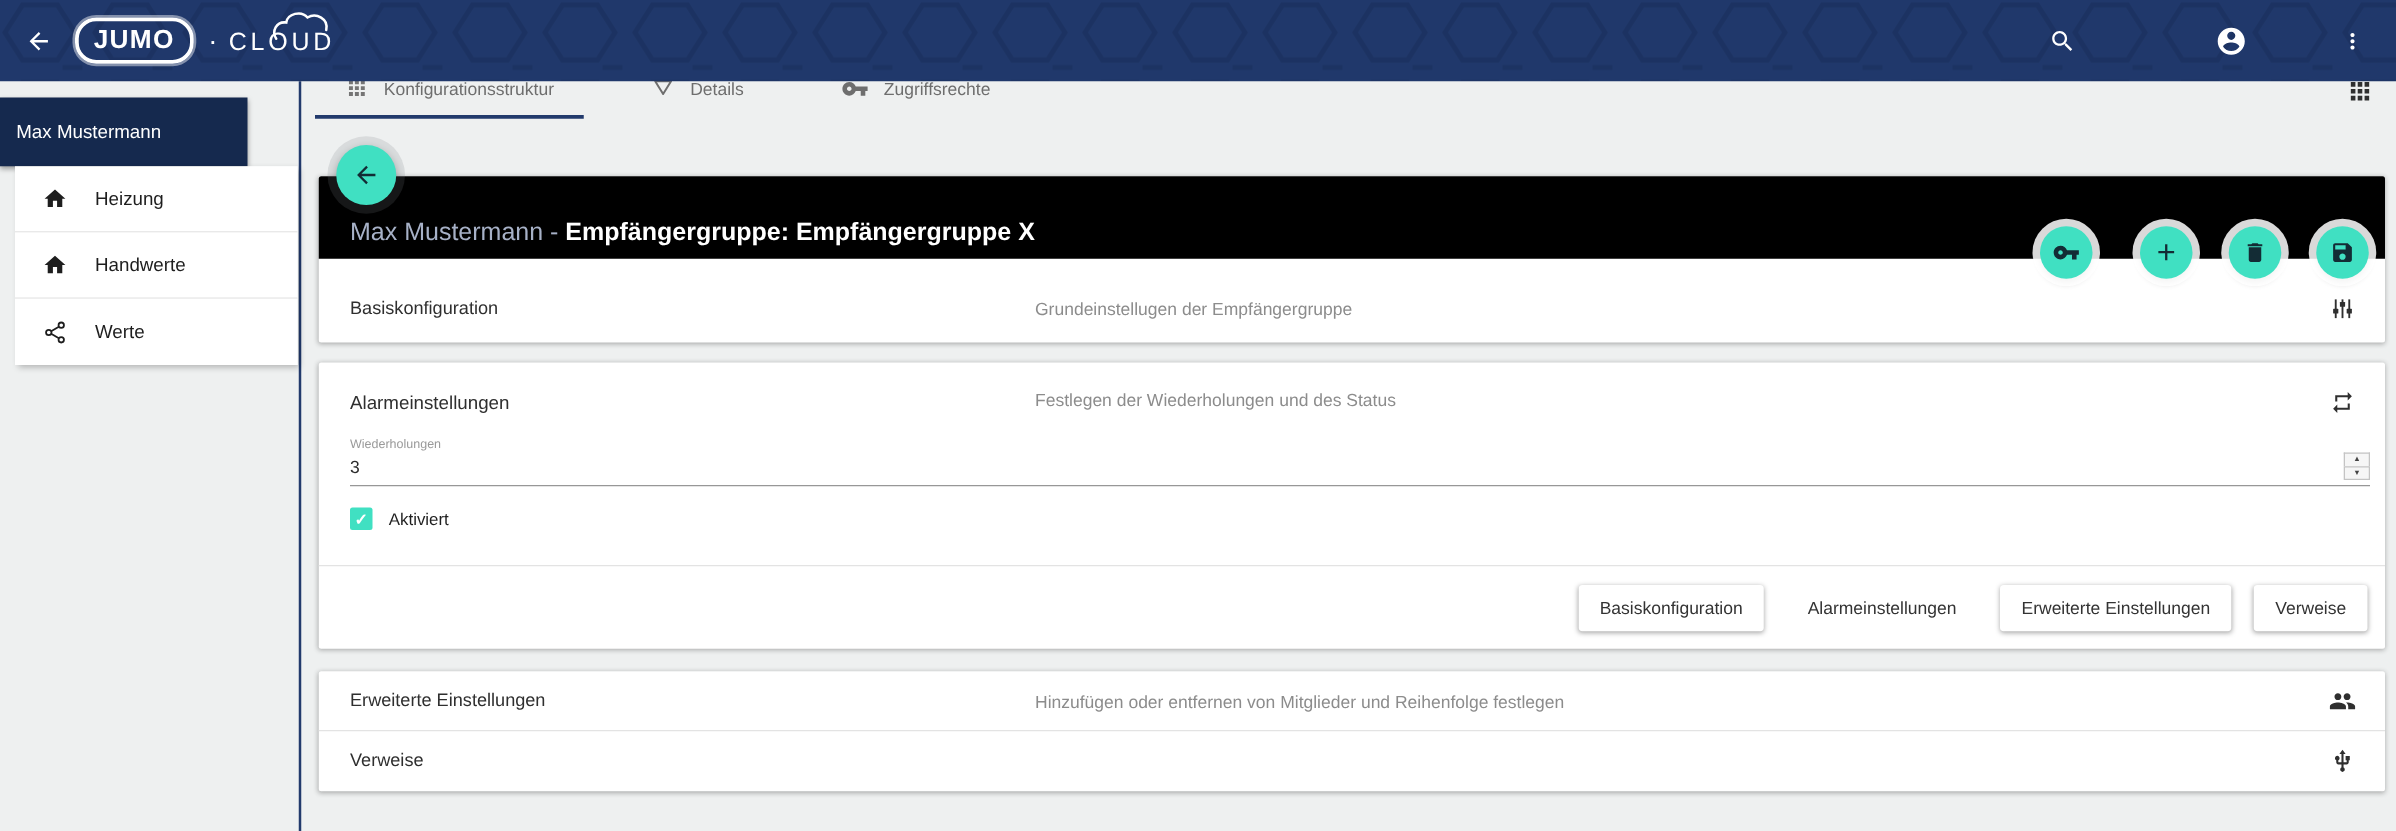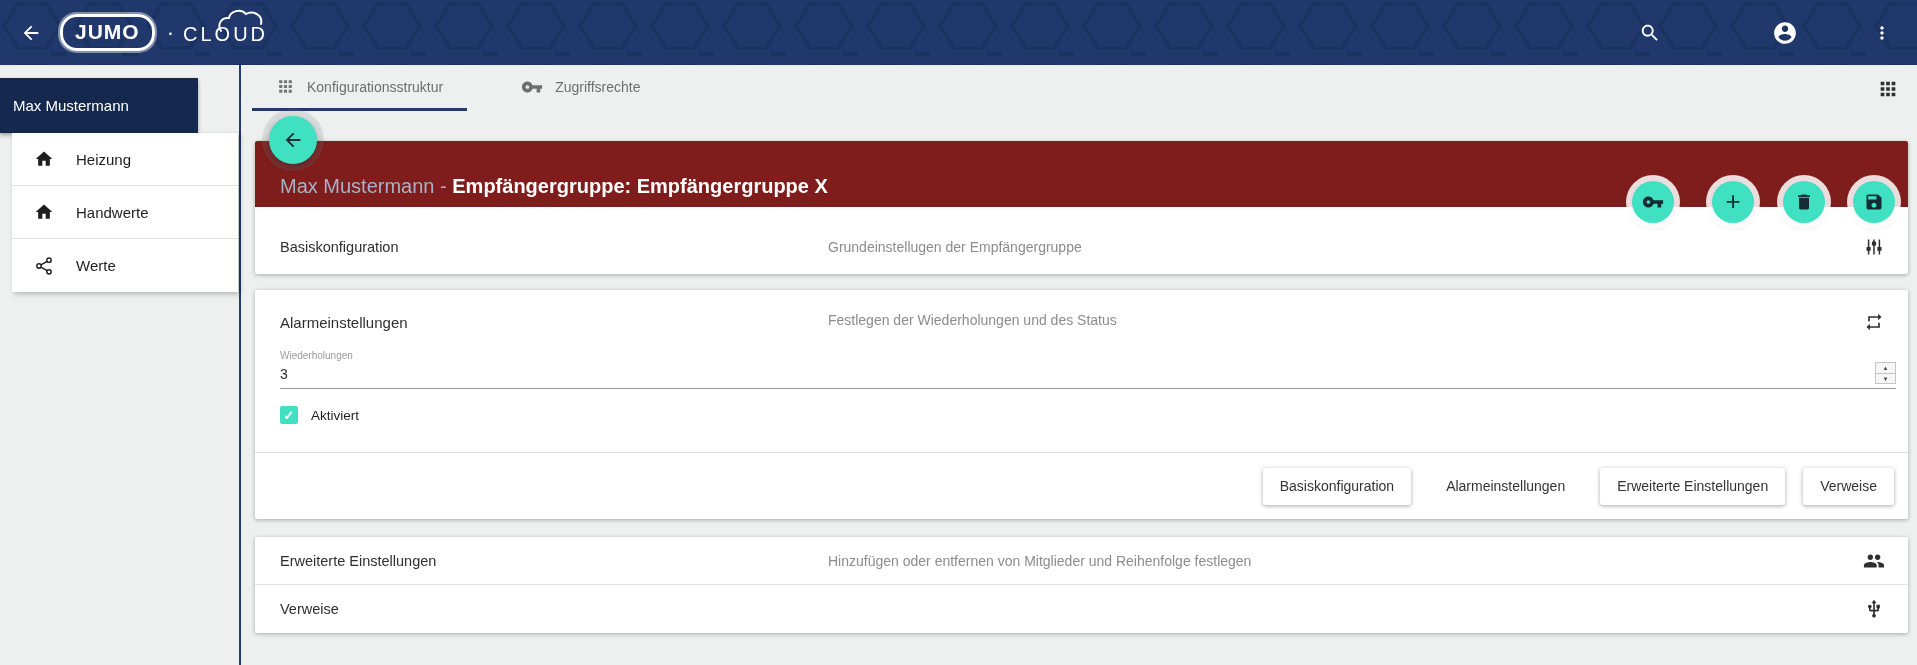--- a/index.html
+++ b/index.html
@@ -20,31 +20,31 @@
   .nav-ic { position:absolute; top:16px; width:34px; height:34px; display:flex; align-items:center; justify-content:center; cursor:pointer; }
 
   
   .side-divider { position:absolute; left:239px; top:65px; width:2px; height:600px; background:#223a6c; z-index:5; }
   .side-header { position:absolute; left:0; top:78px; width:198px; height:55px; background:#15294e; color:#fff; display:flex; align-items:center; padding-left:13px; font-size:15px; box-shadow:0 2px 4px rgba(0,0,0,.35); z-index:6; }
   .side-items { position:absolute; left:12px; top:133px; width:226px; z-index:7; box-shadow:2px 2px 5px rgba(0,0,0,.25); }
   .side-item { height:53px; background:#fff; display:flex; align-items:center; padding-left:22px; border-bottom:1px solid #e2e2e2; cursor:pointer; }
   .side-item .lbl { font-size:15px; color:#1e1e1e; margin-left:22px; }
 
   
-  .tabbar { position:absolute; left:242px; top:65px; right:0; height:46px; display:flex; align-items:stretch; padding-left:10px; }
+  .tabbar { position:absolute; left:242px; top:49px; right:0; height:46px; display:flex; align-items:stretch; padding-left:10px; }
   .tab { display:flex; align-items:center; gap:12px; padding:0 24px; font-size:14px; color:#6e6e6e; cursor:pointer; border-bottom:3px solid transparent; }
   .tab.active { border-bottom-color:#223a6c; }
   .tab-corner { position:absolute; right:16px; top:11px; width:26px; height:26px; display:flex; align-items:center; justify-content:center; cursor:pointer; }
 
   
   .back-fab { position:absolute; left:269px; top:116px; width:48px; height:48px; border-radius:50%; background:#40e0c2; display:flex; align-items:center; justify-content:center; cursor:pointer; z-index:25; box-shadow:0 0 0 7px rgba(120,125,135,.18), 0 3px 7px rgba(0,0,0,.35); }
 
   
   .head-card { position:absolute; left:255px; top:141px; width:1653px; height:133px; border-radius:2px; box-shadow:0 1px 4px rgba(0,0,0,.3); background:#fff; z-index:10; }
-  .head-dark { height:66px; background:#7f1d1d; position:relative; border-radius:2px 2px 0 0; }
+  .head-dark { height:66px; background:#000000; position:relative; border-radius:2px 2px 0 0; }
   .head-title { position:absolute; left:25px; bottom:9px; font-size:20px; }
   .head-title .crumb { color:#a7b1c7; }
   .head-title .strong { color:#fff; font-weight:bold; }
   .row-line { position:relative; height:67px; display:flex; align-items:center; padding-left:25px; padding-top:12px; }
   .row-title { font-size:14.5px; color:#2f2f2f; }
   .row-desc { position:absolute; left:573px; font-size:14px; color:#8c8c8c; }
   .row-icon { position:absolute; right:22px; width:24px; height:24px; display:flex; align-items:center; justify-content:center; }
 
   
   .fab { position:absolute; top:181px; width:42px; height:42px; border-radius:50%; background:#40e0c2; display:flex; align-items:center; justify-content:center; cursor:pointer; box-shadow:0 0 0 6px rgba(255,255,255,.85), 0 3px 6px rgba(0,0,0,.3); z-index:20; }
@@ -152,20 +152,26 @@
   </div>
 
   <div class="tabbar">
     <div class="tab active">
       <svg width="19" height="19" viewBox="0 0 24 24">
           <path fill="#757575" d="M4 8h4V4H4v4zm6 12h4v-4h-4v4zm-6 0h4v-4H4v4zm0-6h4v-4H4v4zm6 0h4v-4h-4v4zm6-10v4h4V4h-4zm-6 4h4V4h-4v4zm6 6h4v-4h-4v4zm0 6h4v-4h-4v4z"></path>
         </svg>
       <span>Konfigurationsstruktur</span>
     </div>
     <div class="tab" style="margin-left:30px">
+      <svg width="19" height="19" viewBox="0 0 24 24">
+          <path fill="none" stroke="#6e6e6e" stroke-width="2" stroke-linejoin="round" d="M4 5h16l-8 13z"></path>
+        </svg>
+      <span>Details</span>
+    </div>
+    <div class="tab" style="margin-left:30px">
       <svg width="22" height="22" viewBox="0 0 24 24">
           <path fill="#6e6e6e" d="M12.65 10C11.83 7.67 9.61 6 7 6c-3.31 0-6 2.69-6 6s2.69 6 6 6c2.61 0 4.83-1.67 5.65-4H17v4h4v-4h2v-4H12.65zM7 14c-1.1 0-2-.9-2-2s.9-2 2-2 2 .9 2 2-.9 2-2 2z"></path>
         </svg>
       <span>Zugriffsrechte</span>
     </div>
     <div class="tab-corner">
       <svg width="22" height="22" viewBox="0 0 24 24">
           <path fill="#2f2f2f" d="M4 8h4V4H4v4zm6 12h4v-4h-4v4zm-6 0h4v-4H4v4zm0-6h4v-4H4v4zm6 0h4v-4h-4v4zm6-10v4h4V4h-4zm-6 4h4V4h-4v4zm6 6h4v-4h-4v4zm0 6h4v-4h-4v4z"></path>
         </svg>
     </div>

